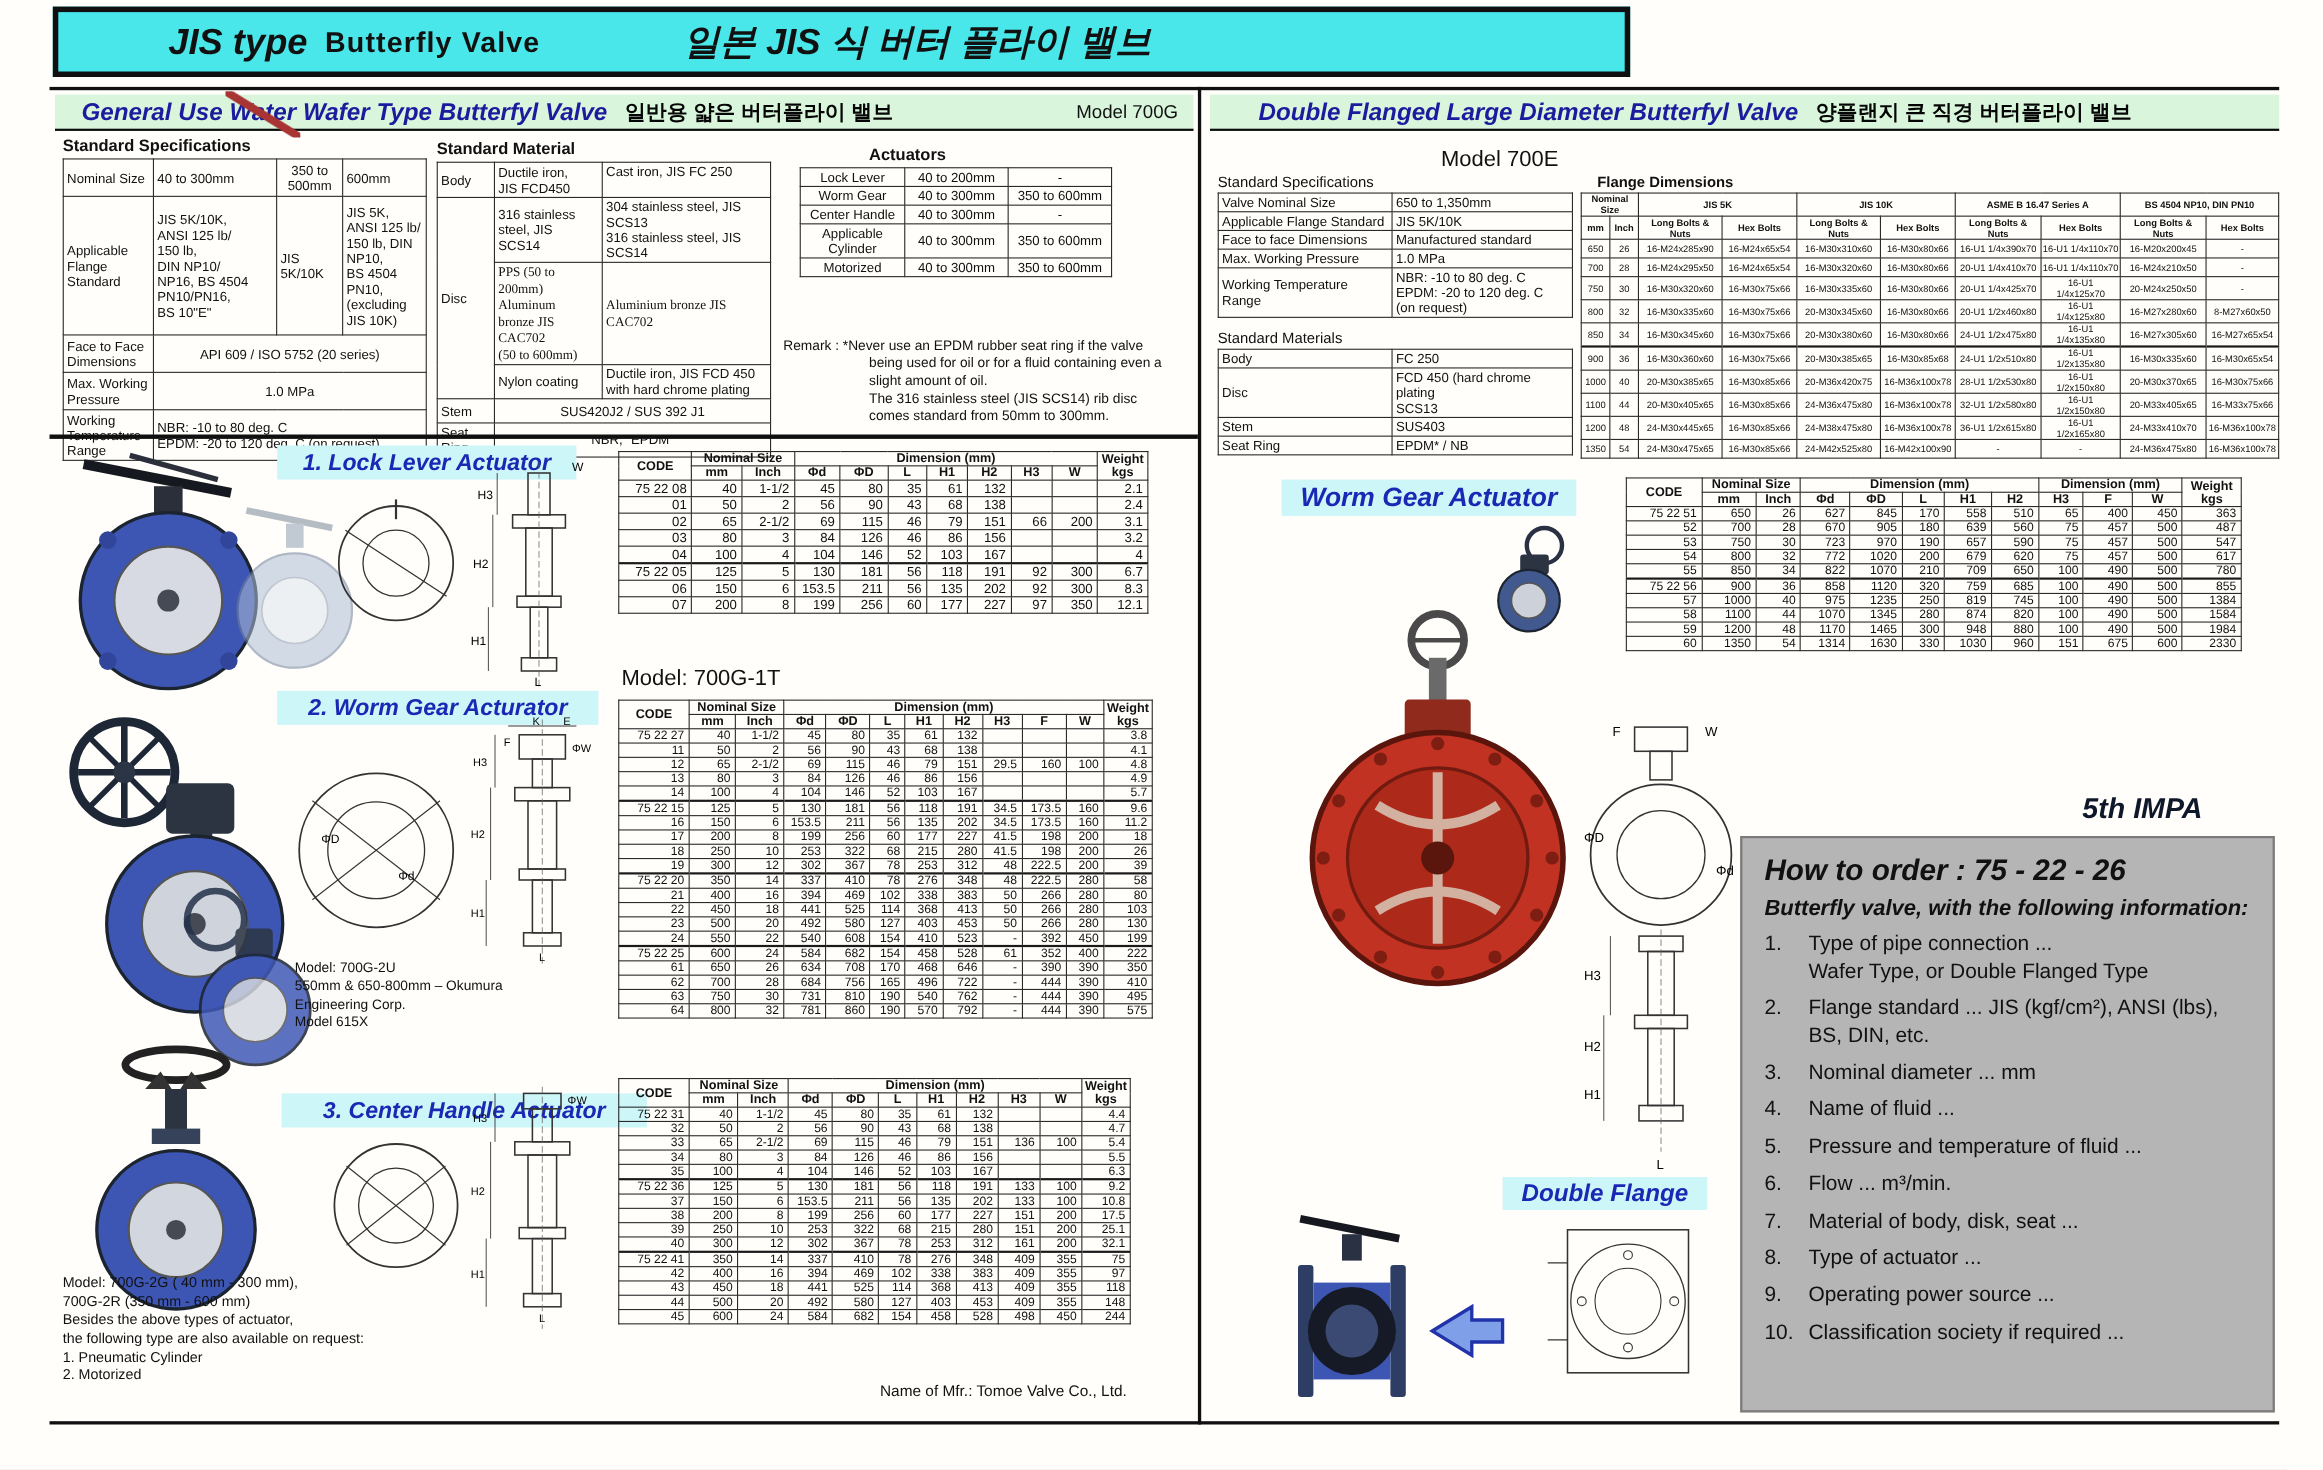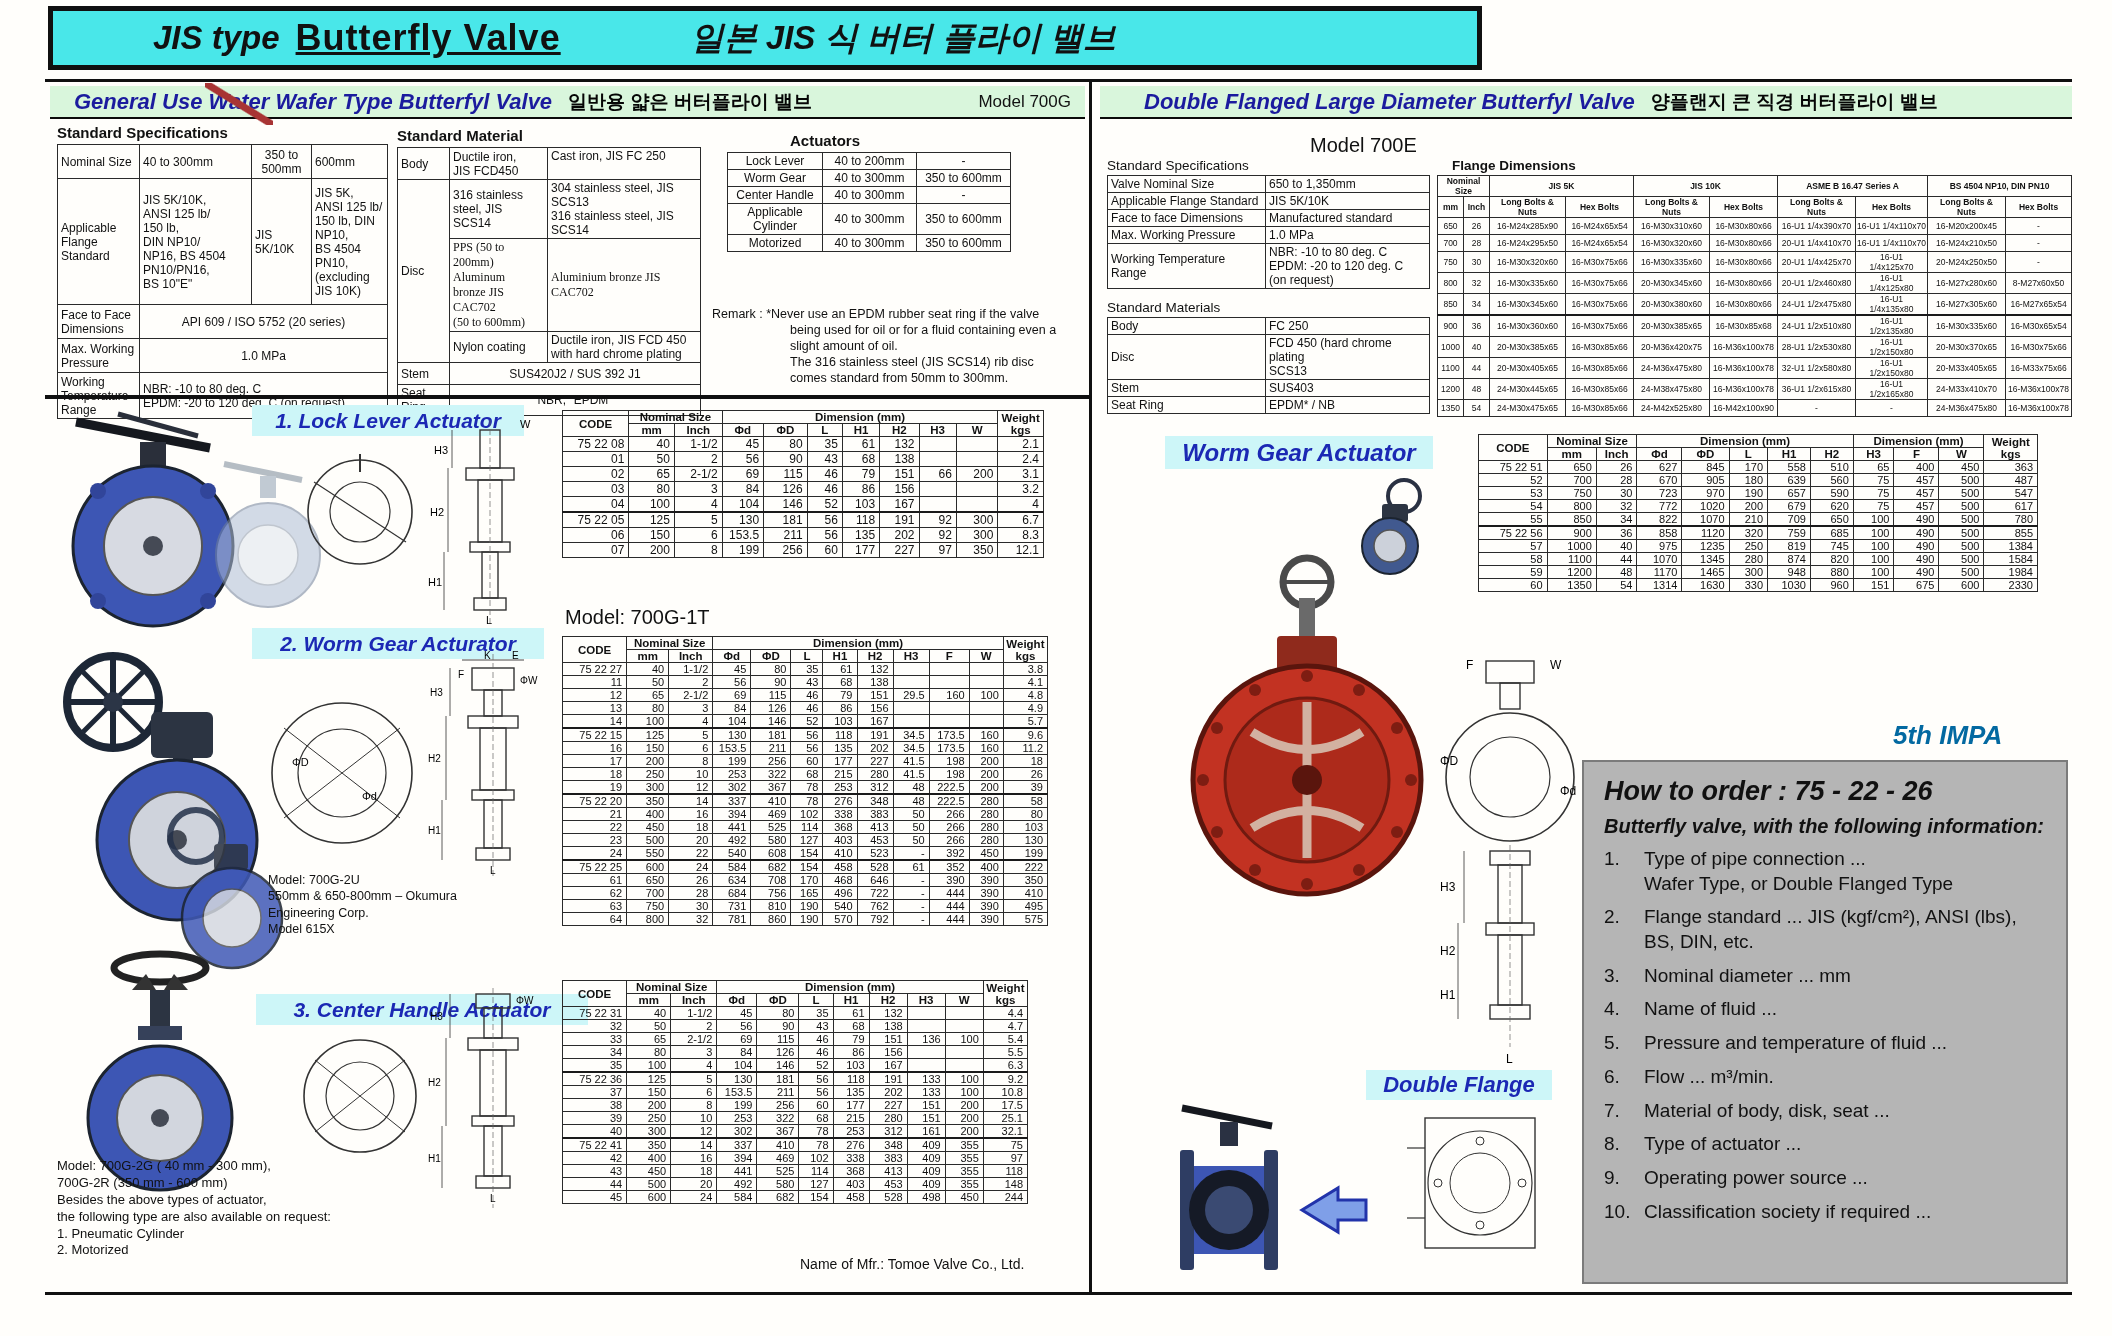--- a/index.html
+++ b/index.html
@@ -1,21 +1,21 @@
 <!DOCTYPE html>
 <html><head>
 <meta charset="utf-8">
 <style>
   html,body{margin:0;padding:0;background:#e8e8e8;}
   #page{position:relative;width:2112px;height:1336px;background:#fffefb;font-family:"Liberation Sans",sans-serif;color:#111;overflow:hidden;}
   .abs{position:absolute;}
   
   .banner{left:48px;top:6px;width:1434px;height:64px;background:#49e7e9;border:5px solid #101010;display:flex;align-items:center;box-sizing:border-box;}
   .banner .b1{font-style:italic;font-weight:bold;font-size:33px;margin-left:100px;}
-  .banner .b2{font-weight:bold;font-size:36px;margin-left:16px;letter-spacing:1px;text-decoration:underline;}
+  .banner .b2{font-weight:bold;font-size:26px;margin-left:16px;letter-spacing:1px;}
   .banner .b3{font-weight:bold;font-style:italic;font-size:33px;margin-left:130px;}
   .rule{background:#101010;}
   
   .secbar{background:#d9f6dc;display:flex;align-items:center;box-sizing:border-box;border-bottom:2px solid #0a0a0a;}
   .secbar .en{color:#1b1b9e;font-weight:bold;font-style:italic;font-size:22px;}
   .secbar .ko{color:#050505;font-weight:bold;font-size:19px;margin-left:16px;}
   .secbar .model{font-size:17px;margin-left:auto;margin-right:14px;}
   .struck{position:relative;display:inline-block;}
   .struck::after{content:"";position:absolute;left:-4px;top:-6px;right:-4px;bottom:-10px;
      background:linear-gradient(to top right,transparent 44%,#a83434 46%,#a83434 54%,transparent 56%);}
@@ -41,21 +41,21 @@
   .note{font-size:12.5px;white-space:pre-line;line-height:1.3;}
   .svgd{display:block;}
   svg text{font-family:"Liberation Sans",sans-serif;}
   
   .orderbox{background:#b5b5b5;border:2px solid #7b7b7b;box-sizing:border-box;padding:14px 20px 10px 20px;}
   .orderbox .ot1{font-weight:bold;font-style:italic;font-size:27px;}
   .orderbox .ot2{font-weight:bold;font-style:italic;font-size:20px;margin-top:8px;}
   .oi{display:flex;margin-top:9px;font-size:19px;line-height:1.3;}
   .oi .on{flex:none;width:40px;}
   .oi .ot{white-space:pre-line;}
-  .impa{color:#0369a1;font-weight:bold;font-style:italic;font-size:26px;}
+  .impa{color:#0f172a;font-weight:bold;font-style:italic;font-size:26px;}
   .mfr{font-size:14px;}
 </style>
 </head>
 <body>
 
 <div id="page">
 
   <div class="abs banner">
     <span class="b1">JIS type</span>
     <span class="b2">Butterfly Valve</span>

